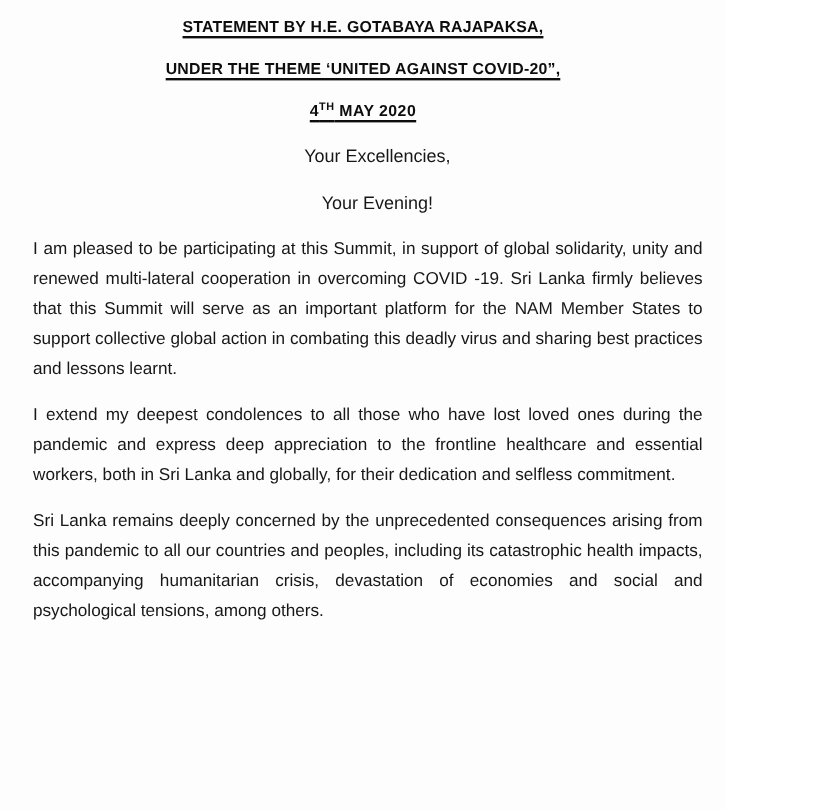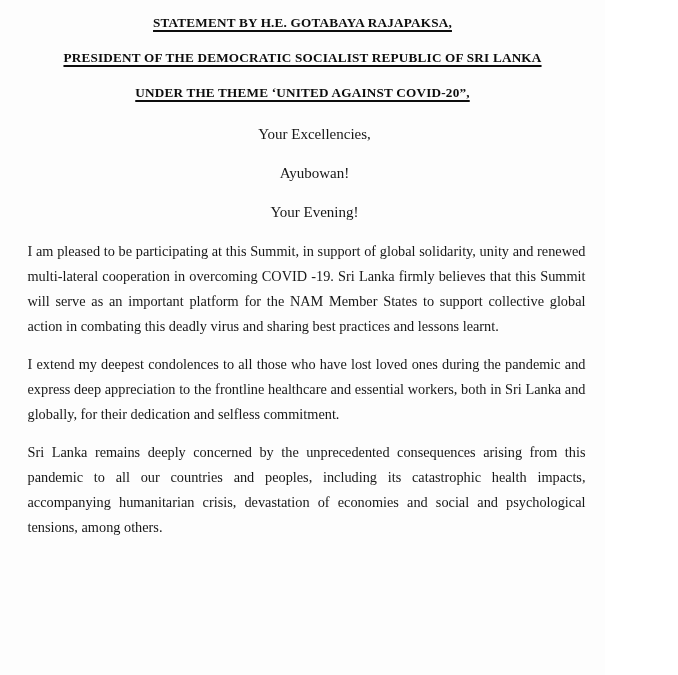--- a/index.html
+++ b/index.html
@@ -17,21 +17,20 @@
     -webkit-font-smoothing: antialiased;
   }
 
   #page {
     position: relative;
     width: 605px;
     height: 675px;
     background: #fdfdfd;
     box-sizing: border-box;
     padding: 0;
-    font-family: Liberation Serif, serif;
   }
 
   
   .heading-block {
     padding-top: 16px;
     text-align: center;
   }
   .heading-line {
     font-size: 13.2px;
     font-weight: bold;
@@ -85,36 +84,35 @@
 <body>
 
 <div id="page">
 
   <div class="heading-block">
 
     <div class="heading-line">
       <span class="ul">STATEMENT BY H.E. GOTABAYA RAJAPAKSA,</span>
     </div>
 
-    <div class="heading-line">
-      <span class="ul">PRESIDENT OF THE DEMOCRATIC SOCIALIST REPUBLIC OF SRI LANKA</span>
-    </div>
 
 
     <div class="heading-line">
       <span class="ul">UNDER THE THEME ‘UNITED AGAINST COVID-20”,</span>
     </div>
 
+    <div class="heading-line date-line">
+      <span class="ul"><span>4</span><span class="sup">TH</span><span> MAY 2020</span></span>
+    </div>
 
   </div>
 
   <div class="body-block">
 
     <p class="salutation">Your Excellencies,</p>
-    <p class="salutation">Ayubowan!</p>
     <p class="salutation">Your Evening!</p>
 
     <p class="para">I am pleased to be participating at this Summit, in support of global solidarity, unity and renewed multi-lateral cooperation in overcoming COVID -19. Sri Lanka firmly believes that this Summit will serve as an important platform for the NAM Member States to support collective global action in combating this deadly virus and sharing best practices and lessons learnt.</p>
     <p class="para">I extend my deepest condolences to all those who have lost loved ones during the pandemic and express deep appreciation to the frontline healthcare and essential workers, both in Sri Lanka and globally, for their dedication and selfless commitment.</p>
     <p class="para">Sri Lanka remains deeply concerned by the unprecedented consequences arising from this pandemic to all our countries and peoples, including its catastrophic health impacts, accompanying humanitarian crisis, devastation of economies and social and psychological tensions, among others.</p>
 
   </div>
 
 </div>
 

